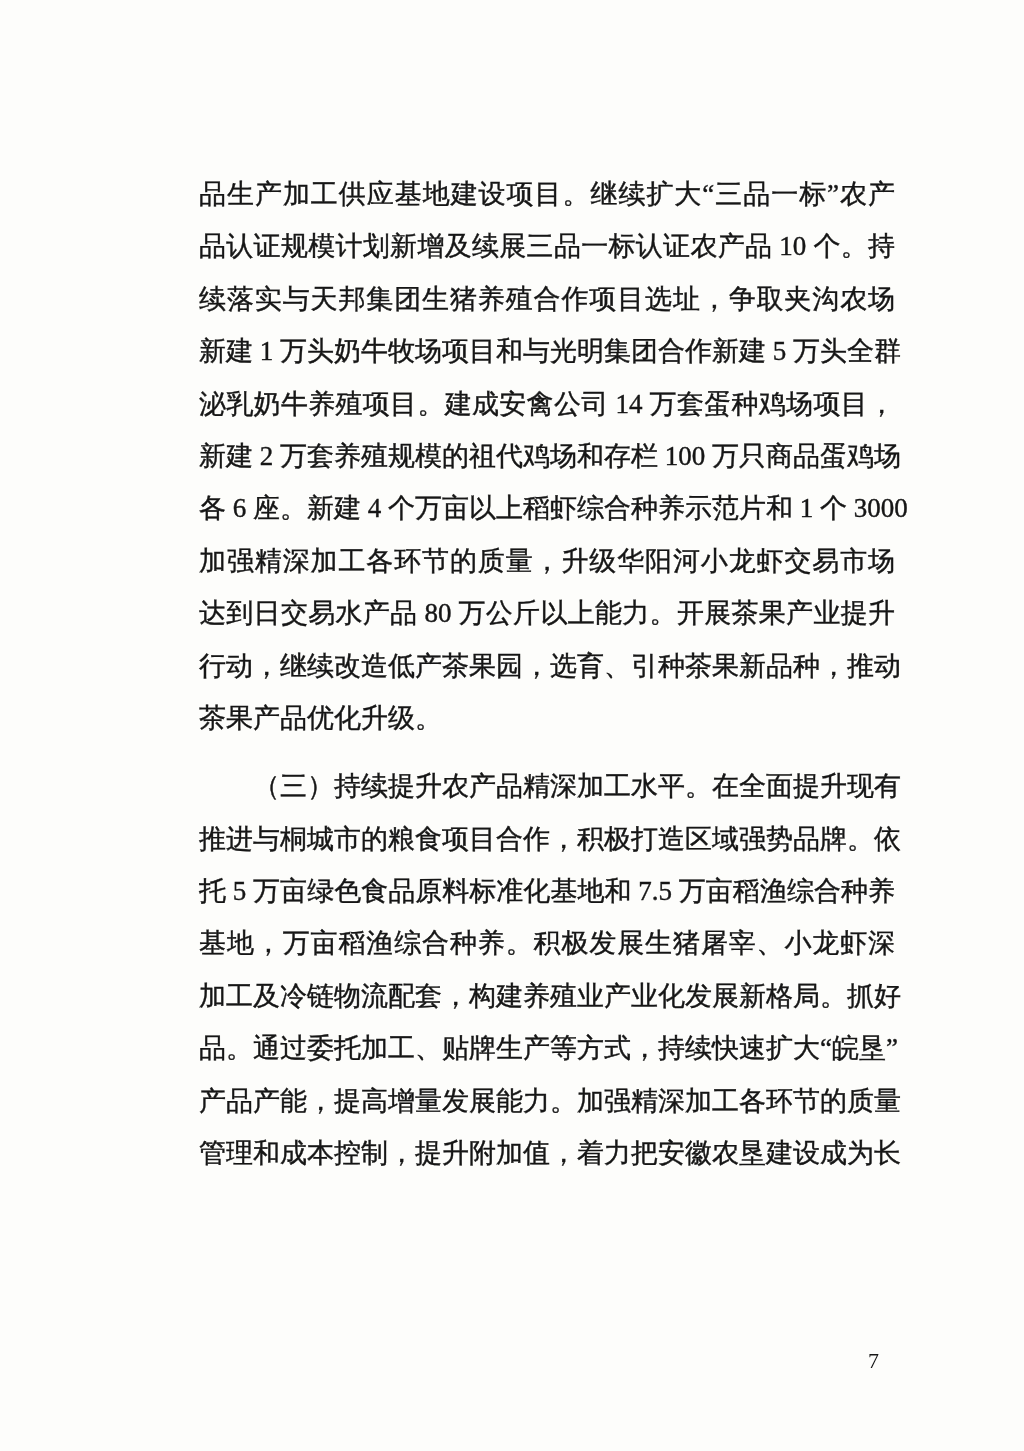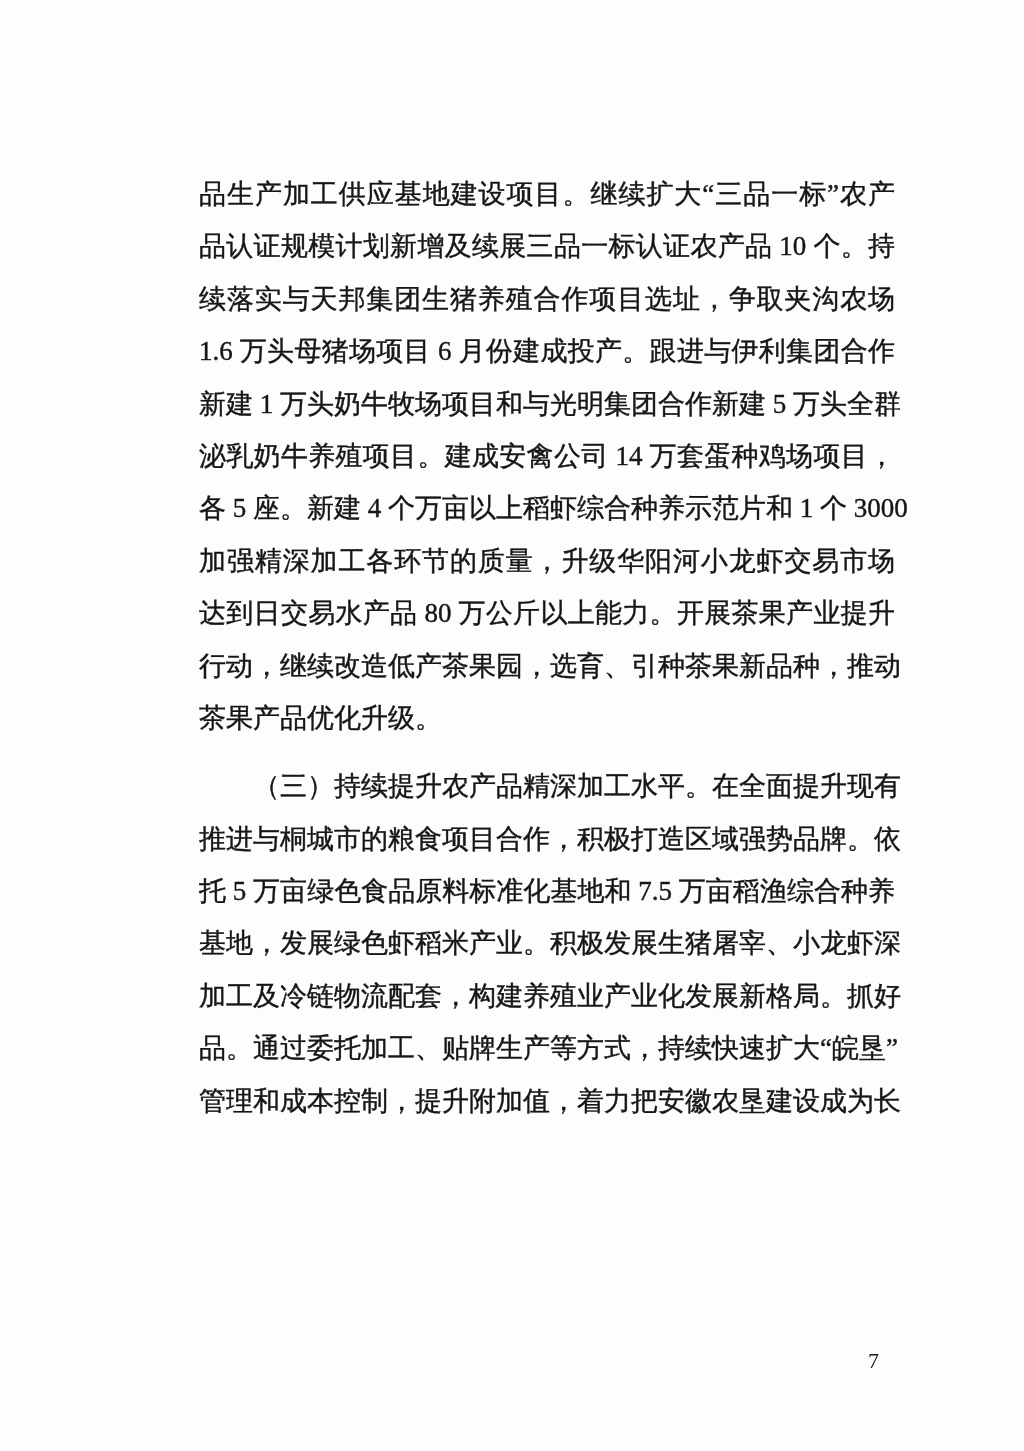--- a/index.html
+++ b/index.html
@@ -57,37 +57,38 @@
 <body>
 
 <div class="page">
 
   <div class="textblock">
 
     <div>
       <div class="line">品生产加工供应基地建设项目。继续扩大“三品一标”农产</div>
       <div class="line">品认证规模计划新增及续展三品一标认证农产品 10 个。持</div>
       <div class="line">续落实与天邦集团生猪养殖合作项目选址，争取夹沟农场</div>
-      <div class="line">1.6 万头母猪场项目 6 月份建成投产。跟进与伊利集团合作</div>
       <div class="line">新建 1 万头奶牛牧场项目和与光明集团合作新建 5 万头全群</div>
       <div class="line">泌乳奶牛养殖项目。建成安禽公司 14 万套蛋种鸡场项目，</div>
-      <div class="line">各 5 座。新建 4 个万亩以上稻虾综合种养示范片和 1 个 3000</div>
+      <div class="line">新建 2 万套养殖规模的祖代鸡场和存栏 100 万只商品蛋鸡场</div>
+      <div class="line">各 6 座。新建 4 个万亩以上稻虾综合种养示范片和 1 个 3000</div>
       <div class="line">加强精深加工各环节的质量，升级华阳河小龙虾交易市场</div>
       <div class="line">达到日交易水产品 80 万公斤以上能力。开展茶果产业提升</div>
       <div class="line">行动，继续改造低产茶果园，选育、引种茶果新品种，推动</div>
       <div class="line pend">茶果产品优化升级。</div>
     </div>
 
     <div>
       <div class="line ind">（三）持续提升农产品精深加工水平。在全面提升现有</div>
       <div class="line">推进与桐城市的粮食项目合作，积极打造区域强势品牌。依</div>
       <div class="line">托 5 万亩绿色食品原料标准化基地和 7.5 万亩稻渔综合种养</div>
-      <div class="line">基地，发展绿色虾稻米产业。积极发展生猪屠宰、小龙虾深</div>
+      <div class="line">基地，万亩稻渔综合种养。积极发展生猪屠宰、小龙虾深</div>
       <div class="line">加工及冷链物流配套，构建养殖业产业化发展新格局。抓好</div>
       <div class="line">品。通过委托加工、贴牌生产等方式，持续快速扩大“皖垦”</div>
+      <div class="line">产品产能，提高增量发展能力。加强精深加工各环节的质量</div>
       <div class="line">管理和成本控制，提升附加值，着力把安徽农垦建设成为长</div>
     </div>
 
   </div>
 
   <div class="pagenum">7</div>
 
 </div>
 
 </body></html>

